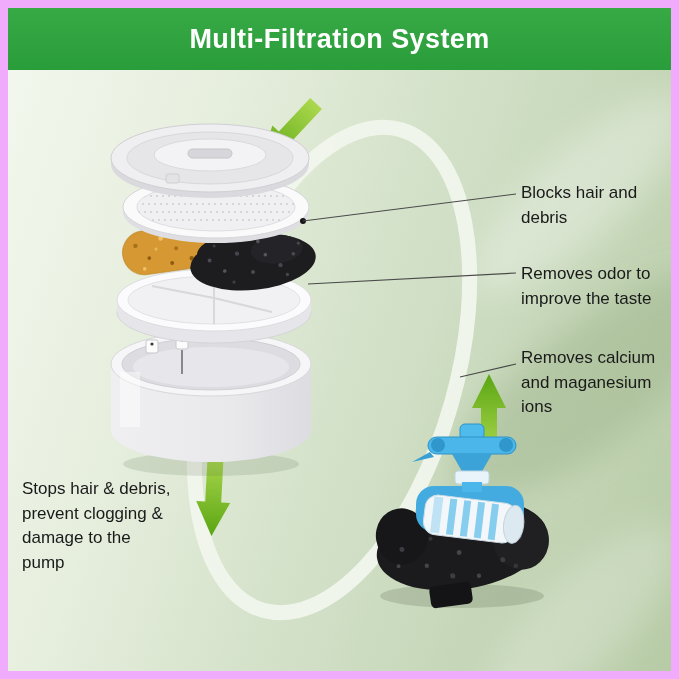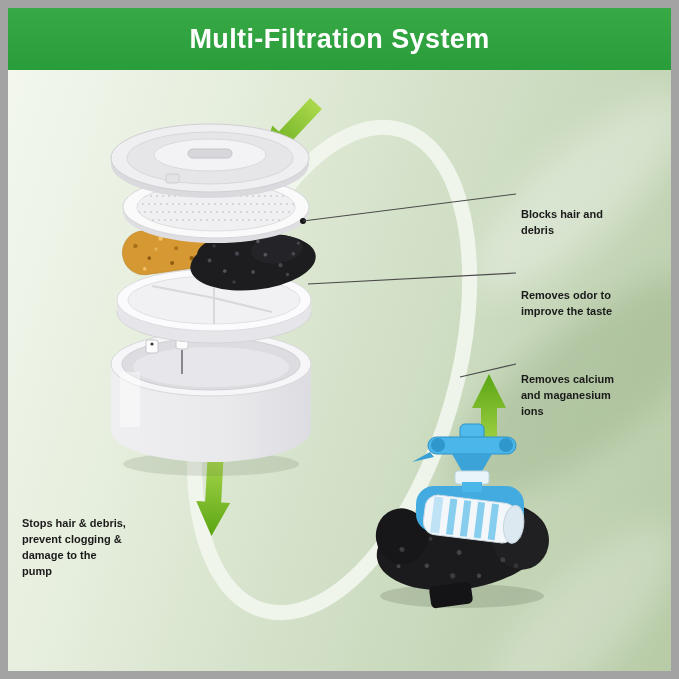--- a/index.html
+++ b/index.html
@@ -1,43 +1,43 @@
 <!DOCTYPE html>
 <html><head>
 <meta charset="utf-8">
 <title>Multi-Filtration System</title>
 <style>
   * { margin:0; padding:0; box-sizing:border-box; }
   html,body { width:679px; height:679px; }
   body { font-family:"Liberation Sans", sans-serif; background:#ffffff; }
-  .page { position:relative; width:679px; height:679px; background:#a3a3a3; overflow:hidden; }
+  .page { position:relative; width:679px; height:679px; background:#f0abfc; overflow:hidden; }
   .frame {
     position:absolute; inset:8px;
     background:linear-gradient(108deg,#f4f8ef 0%,#e6eedd 28%,#cfdec4 60%,#b7cba6 100%);
     overflow:hidden;
   }
   .leaf { position:absolute; border-radius:50%; filter:blur(16px); }
   .leaf-1 { width:280px; height:90px;  right:-50px; top:140px;  transform:rotate(-42deg); background:rgba(255,255,255,.30); }
   .leaf-2 { width:330px; height:120px; right:-80px; top:320px;  transform:rotate(-38deg); background:rgba(140,165,122,.32); }
   .leaf-3 { width:260px; height:90px;  right:-40px; bottom:4px; transform:rotate(-45deg); background:rgba(255,255,255,.22); }
   .banner {
     position:absolute; left:8px; right:8px; top:8px; height:62px; z-index:5;
     background:linear-gradient(180deg,#37aa46,#2a9d3b);
     display:flex; align-items:center; justify-content:center;
   }
   .banner h1 { color:#ffffff; font-size:27px; font-weight:700; letter-spacing:.4px; }
   svg.diagram { position:absolute; left:0; top:0; z-index:2; }
   .note {
     position:absolute; z-index:4; color:#1a1a1a;
-    font-size:11px; line-height:1.45; font-weight:700; white-space:pre-line;margin-top:26px;
+    font-size:17px; line-height:1.45; font-weight:400; white-space:pre-line;
   }
   #note-blocks  { left:521px; top:181px; width:130px; }
   #note-odor    { left:521px; top:262px; width:140px; }
   #note-calcium { left:521px; top:346px; width:140px; }
-  #note-pump    { left:22px;  top:490px; width:160px; }
+  #note-pump    { left:22px;  top:477px; width:160px; }
 </style>
 </head>
 <body>
 
 <div class="page">
   <div class="frame">
     <div class="leaf leaf-1"></div>
     <div class="leaf leaf-2"></div>
     <div class="leaf leaf-3"></div>
   </div>

